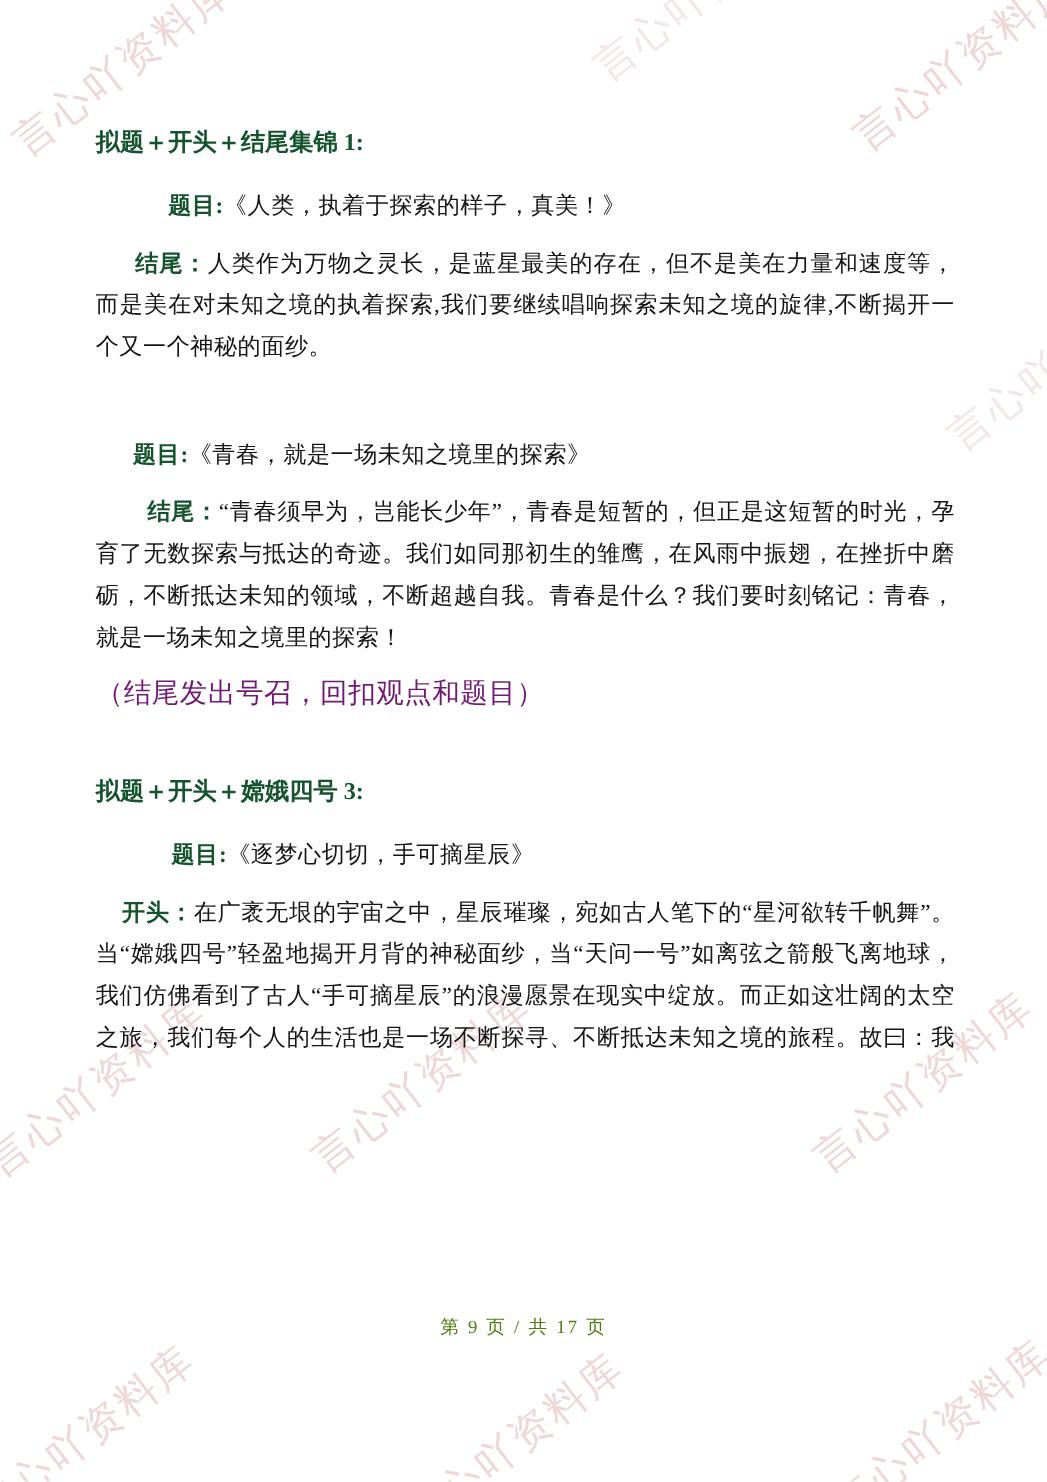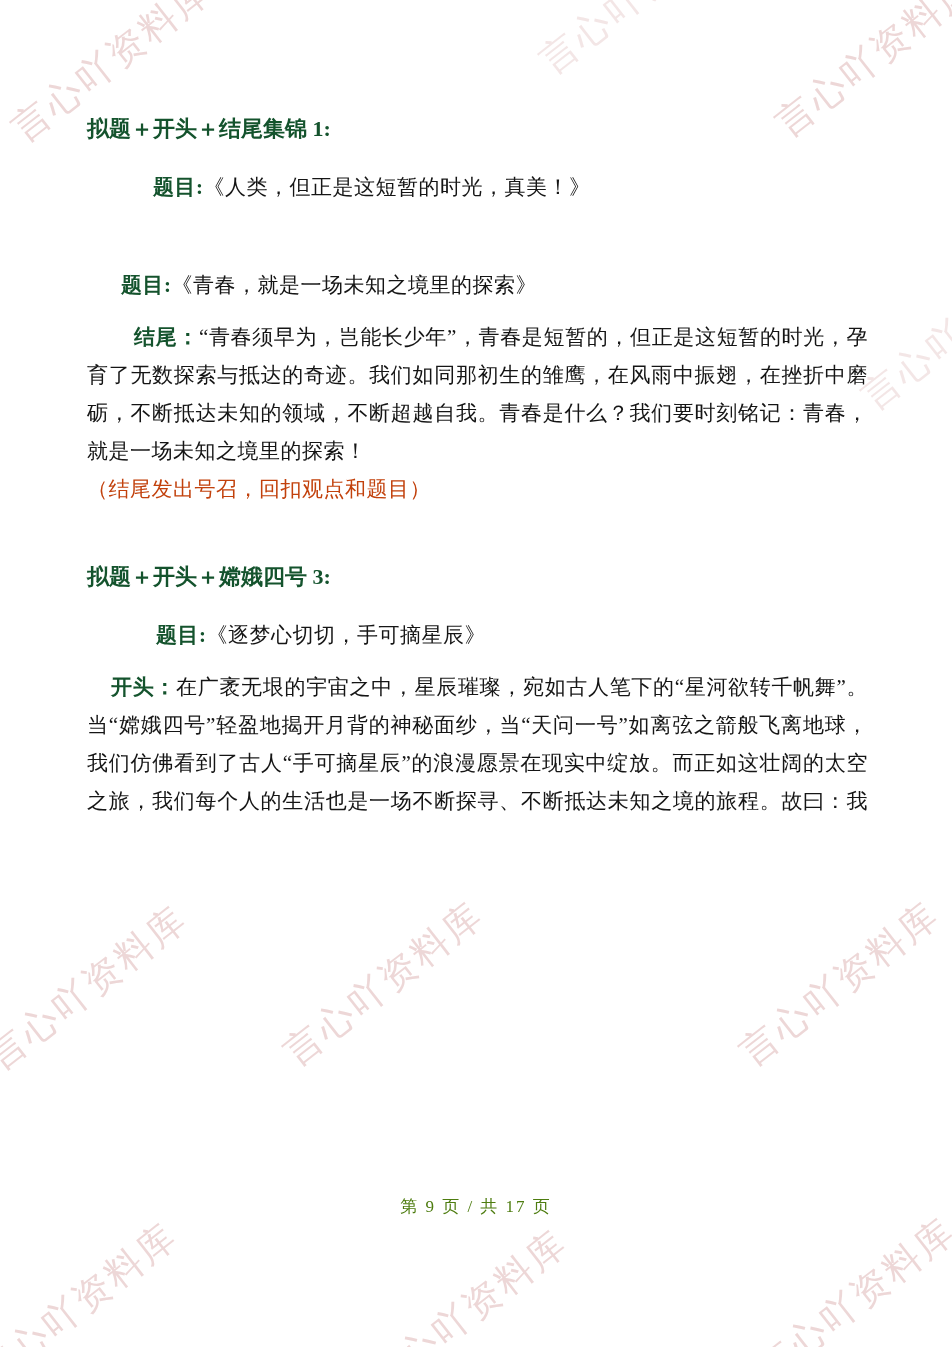--- a/index.html
+++ b/index.html
@@ -57,26 +57,26 @@
   }
   .label{
     color:#14532d;
     font-weight:bold;
   }
   .p-t1{text-indent:66px; margin-bottom:14px;}
   .p-k1{text-indent:69px; margin-bottom:8px;}
   .p-j1{text-indent:36px; margin-bottom:0;}
   .p-t2{text-indent:34px; margin-bottom:14px;margin-top:33px;}
   .p-k2{text-indent:57px; margin-bottom:8px;}
-  .p-j2{text-indent:47px; margin-bottom:0;}
+  .p-j2{text-indent:47px; margin-bottom:14px;}
   .p-t3{text-indent:69px; margin-bottom:14px;}
   .p-k3{text-indent:24px; margin-bottom:0; max-height:152px; overflow:hidden;}
   .note-blue{
-    color:#c2410c;
-    font-size:21px;
+    color:#701a75;
+    font-size:25px;
     line-height:38px;
     letter-spacing:0.5px;
     margin:0;
   }
   .sec-1{margin-bottom:60px;}
   .sec-2{margin-bottom:56px;}
   .sec-3{margin-bottom:0;}
   
   .footer{
     position:absolute;
@@ -104,21 +104,22 @@
   <div class="wm wm6">言心吖资料库</div>
   <div class="wm wm7">言心吖资料库</div>
   <div class="wm wm8">言心吖资料库</div>
   <div class="wm wm9">言心吖资料库</div>
   <div class="wm wm10">言心吖资料库</div>
 
   <main class="content">
 
     <section class="sec-1">
       <h2 class="heading">拟题＋开头＋结尾集锦 1:</h2>
-      <p class="para p-t1"><span class="label">题目:</span><span>《人类，但正是这短暂的时光，真美！》</span></p>
+      <p class="para p-t1"><span class="label">题目:</span><span>《人类，执着于探索的样子，真美！》</span></p>
+      <p class="para p-j1"><span class="label">结尾：</span><span>人类作为万物之灵长，是蓝星最美的存在，但不是美在力量和速度等，而是美在对未知之境的执着探索,我们要继续唱响探索未知之境的旋律,不断揭开一个又一个神秘的面纱。</span></p>
     </section>
 
     <section class="sec-2">
       <p class="para p-t2"><span class="label">题目:</span><span>《青春，就是一场未知之境里的探索》</span></p>
       <p class="para p-j2"><span class="label">结尾：</span><span>“青春须早为，岂能长少年”，青春是短暂的，但正是这短暂的时光，孕育了无数探索与抵达的奇迹。我们如同那初生的雏鹰，在风雨中振翅，在挫折中磨砺，不断抵达未知的领域，不断超越自我。青春是什么？我们要时刻铭记：青春，就是一场未知之境里的探索！</span></p>
       <p class="note-blue">（结尾发出号召，回扣观点和题目）</p>
     </section>
 
     <section class="sec-3">
       <h2 class="heading">拟题＋开头＋嫦娥四号 3:</h2>

